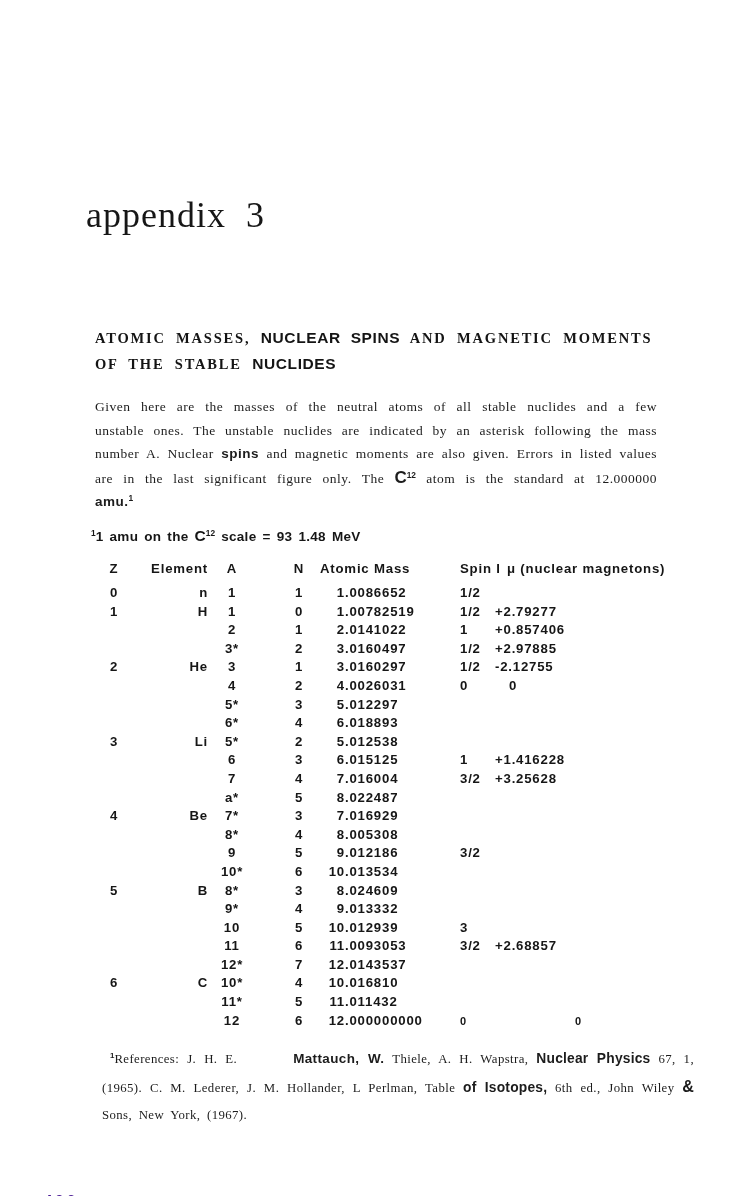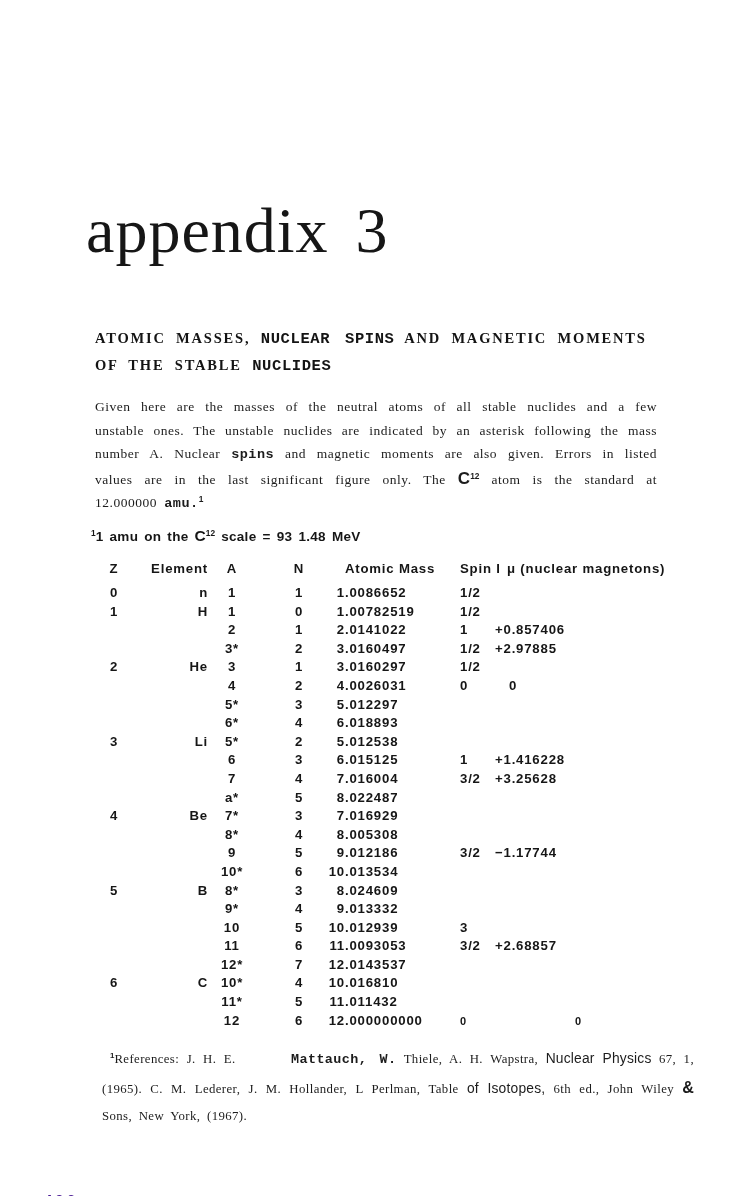--- a/index.html
+++ b/index.html
@@ -8,43 +8,43 @@
     width:744px;height:1196px;
     background:#ffffff;
     font-family:"Liberation Serif", serif;
     color:#1b1b1b;
     overflow:hidden;
   }
   
   .title{
     position:absolute;left:86px;top:194px;
     font-family:"Liberation Serif", serif;
-    font-size:64px;font-weight:500;
+    font-size:36px;font-weight:500;
     letter-spacing:1px;word-spacing:10px;
     color:#161616;white-space:nowrap;
   }
   
   .section-heading{
     position:absolute;left:95px;top:325px;width:570px;
     font-size:14.5px;font-weight:700;
     letter-spacing:1.8px;word-spacing:5px;
     line-height:26px;color:#141414;
   }
   .section-heading .sans{font-size:15.5px;letter-spacing:0.6px;}
   
   .intro{
     position:absolute;left:95px;top:395px;width:562px;
     font-size:13.5px;line-height:23.6px;
     letter-spacing:0.5px;word-spacing:3.5px;
     text-align:justify;color:#1c1c1c;
   }
   
   .rm{font-family:inherit;}
-  .sans{font-family:Liberation Mono, monospace;font-weight:600;}
-  .sans-b{font-family:"Liberation Sans", sans-serif;font-weight:400;font-size:1.08em;letter-spacing:0.2px;}
+  .sans{font-family:Liberation Sans, sans-serif;font-weight:600;}
+  .sans-b{font-family:"Liberation Sans", sans-serif;font-weight:700;font-size:1.08em;letter-spacing:0.2px;}
   .sans-lg{font-family:"Liberation Sans", sans-serif;font-weight:600;font-size:1.26em;letter-spacing:0;}
   .sup{font-family:"Liberation Sans", sans-serif;font-weight:600;font-size:0.62em;vertical-align:super;line-height:0;letter-spacing:0;}
   
   .amu-note{
     position:absolute;left:91px;top:527px;
     font-family:"Liberation Sans", sans-serif;
     font-weight:700;font-size:13.5px;letter-spacing:0.3px;word-spacing:2px;
     color:#161616;white-space:nowrap;
   }
   .amu-note .sans-lg{font-size:1.15em;}
@@ -99,40 +99,41 @@
   <div class="intro"><span class="rm">Given here are the masses of the neutral atoms of all stable nuclides and a few unstable ones. The unstable nuclides are indicated by an asterisk following the mass number A. Nuclear </span><span class="sans">spins</span><span class="rm"> and magnetic moments are also given. Errors in listed values are in the last significant figure only. The </span><span class="sans-lg">C</span><span class="sup">12</span><span class="rm"> atom is the standard at 12.000000 </span><span class="sans">amu.</span><span class="sup">1</span></div>
 
   <div class="amu-note"><span class="sup">1</span><span class="rm">1 amu on the </span><span class="sans-lg">C</span><span class="sup">12</span><span class="rm"> scale = 93 1.48 MeV</span></div>
 
   <div class="ntable">
     <div class="thead">
       <span class="c c-z">Z</span>
       <span class="c c-el">Element</span>
       <span class="c c-a">A</span>
       <span class="c c-n">N</span>
-      <span class="c c-mass" style="text-align:center;">Atomic Mass</span>
+      <span class="c c-mass" style="text-align:left;">Atomic Mass</span>
       <span class="c c-spin h-spin">Spin I</span>
       <span class="c c-mu h-mu">μ (nuclear magnetons)</span>
     </div>
     <div class="tbody">
         <div class="trow">
           <span class="c c-z">0</span>
           <span class="c c-el">n</span>
           <span class="c c-a">1</span>
           <span class="c c-n">1</span>
           <span class="c c-mass"><span class="m-int">1</span><span class="m-frac">.0086652</span></span>
           <span class="c c-spin">1/2</span>
         </div>
         <div class="trow">
           <span class="c c-z">1</span>
           <span class="c c-el">H</span>
           <span class="c c-a">1</span>
           <span class="c c-n">0</span>
           <span class="c c-mass"><span class="m-int">1</span><span class="m-frac">.00782519</span></span>
           <span class="c c-spin">1/2</span>
+          <span class="c c-mu">+2.79277</span>
         </div>
         <div class="trow">
           <span class="c c-z"></span>
           <span class="c c-el"></span>
           <span class="c c-a">2</span>
           <span class="c c-n">1</span>
           <span class="c c-mass"><span class="m-int">2</span><span class="m-frac">.0141022</span></span>
           <span class="c c-spin">1</span>
           <span class="c c-mu">+0.857406</span>
         </div>
@@ -145,20 +146,21 @@
           <span class="c c-spin">1/2</span>
           <span class="c c-mu">+2.97885</span>
         </div>
         <div class="trow">
           <span class="c c-z">2</span>
           <span class="c c-el">He</span>
           <span class="c c-a">3</span>
           <span class="c c-n">1</span>
           <span class="c c-mass"><span class="m-int">3</span><span class="m-frac">.0160297</span></span>
           <span class="c c-spin">1/2</span>
+          <span class="c c-mu">-2.12755</span>
         </div>
         <div class="trow">
           <span class="c c-z"></span>
           <span class="c c-el"></span>
           <span class="c c-a">4</span>
           <span class="c c-n">2</span>
           <span class="c c-mass"><span class="m-int">4</span><span class="m-frac">.0026031</span></span>
           <span class="c c-spin">0</span>
           <span class="c c-mu mu-pad">0</span>
         </div>
@@ -234,21 +236,20 @@
           <span class="c c-spin"></span>
           <span class="c c-mu"></span>
         </div>
         <div class="trow">
           <span class="c c-z"></span>
           <span class="c c-el"></span>
           <span class="c c-a">9</span>
           <span class="c c-n">5</span>
           <span class="c c-mass"><span class="m-int">9</span><span class="m-frac">.012186</span></span>
           <span class="c c-spin">3/2</span>
-          <span class="c c-mu">−1.17744</span>
         </div>
         <div class="trow">
           <span class="c c-z"></span>
           <span class="c c-el"></span>
           <span class="c c-a">10*</span>
           <span class="c c-n">6</span>
           <span class="c c-mass"><span class="m-int">10</span><span class="m-frac">.013534</span></span>
           <span class="c c-spin"></span>
           <span class="c c-mu"></span>
         </div>

